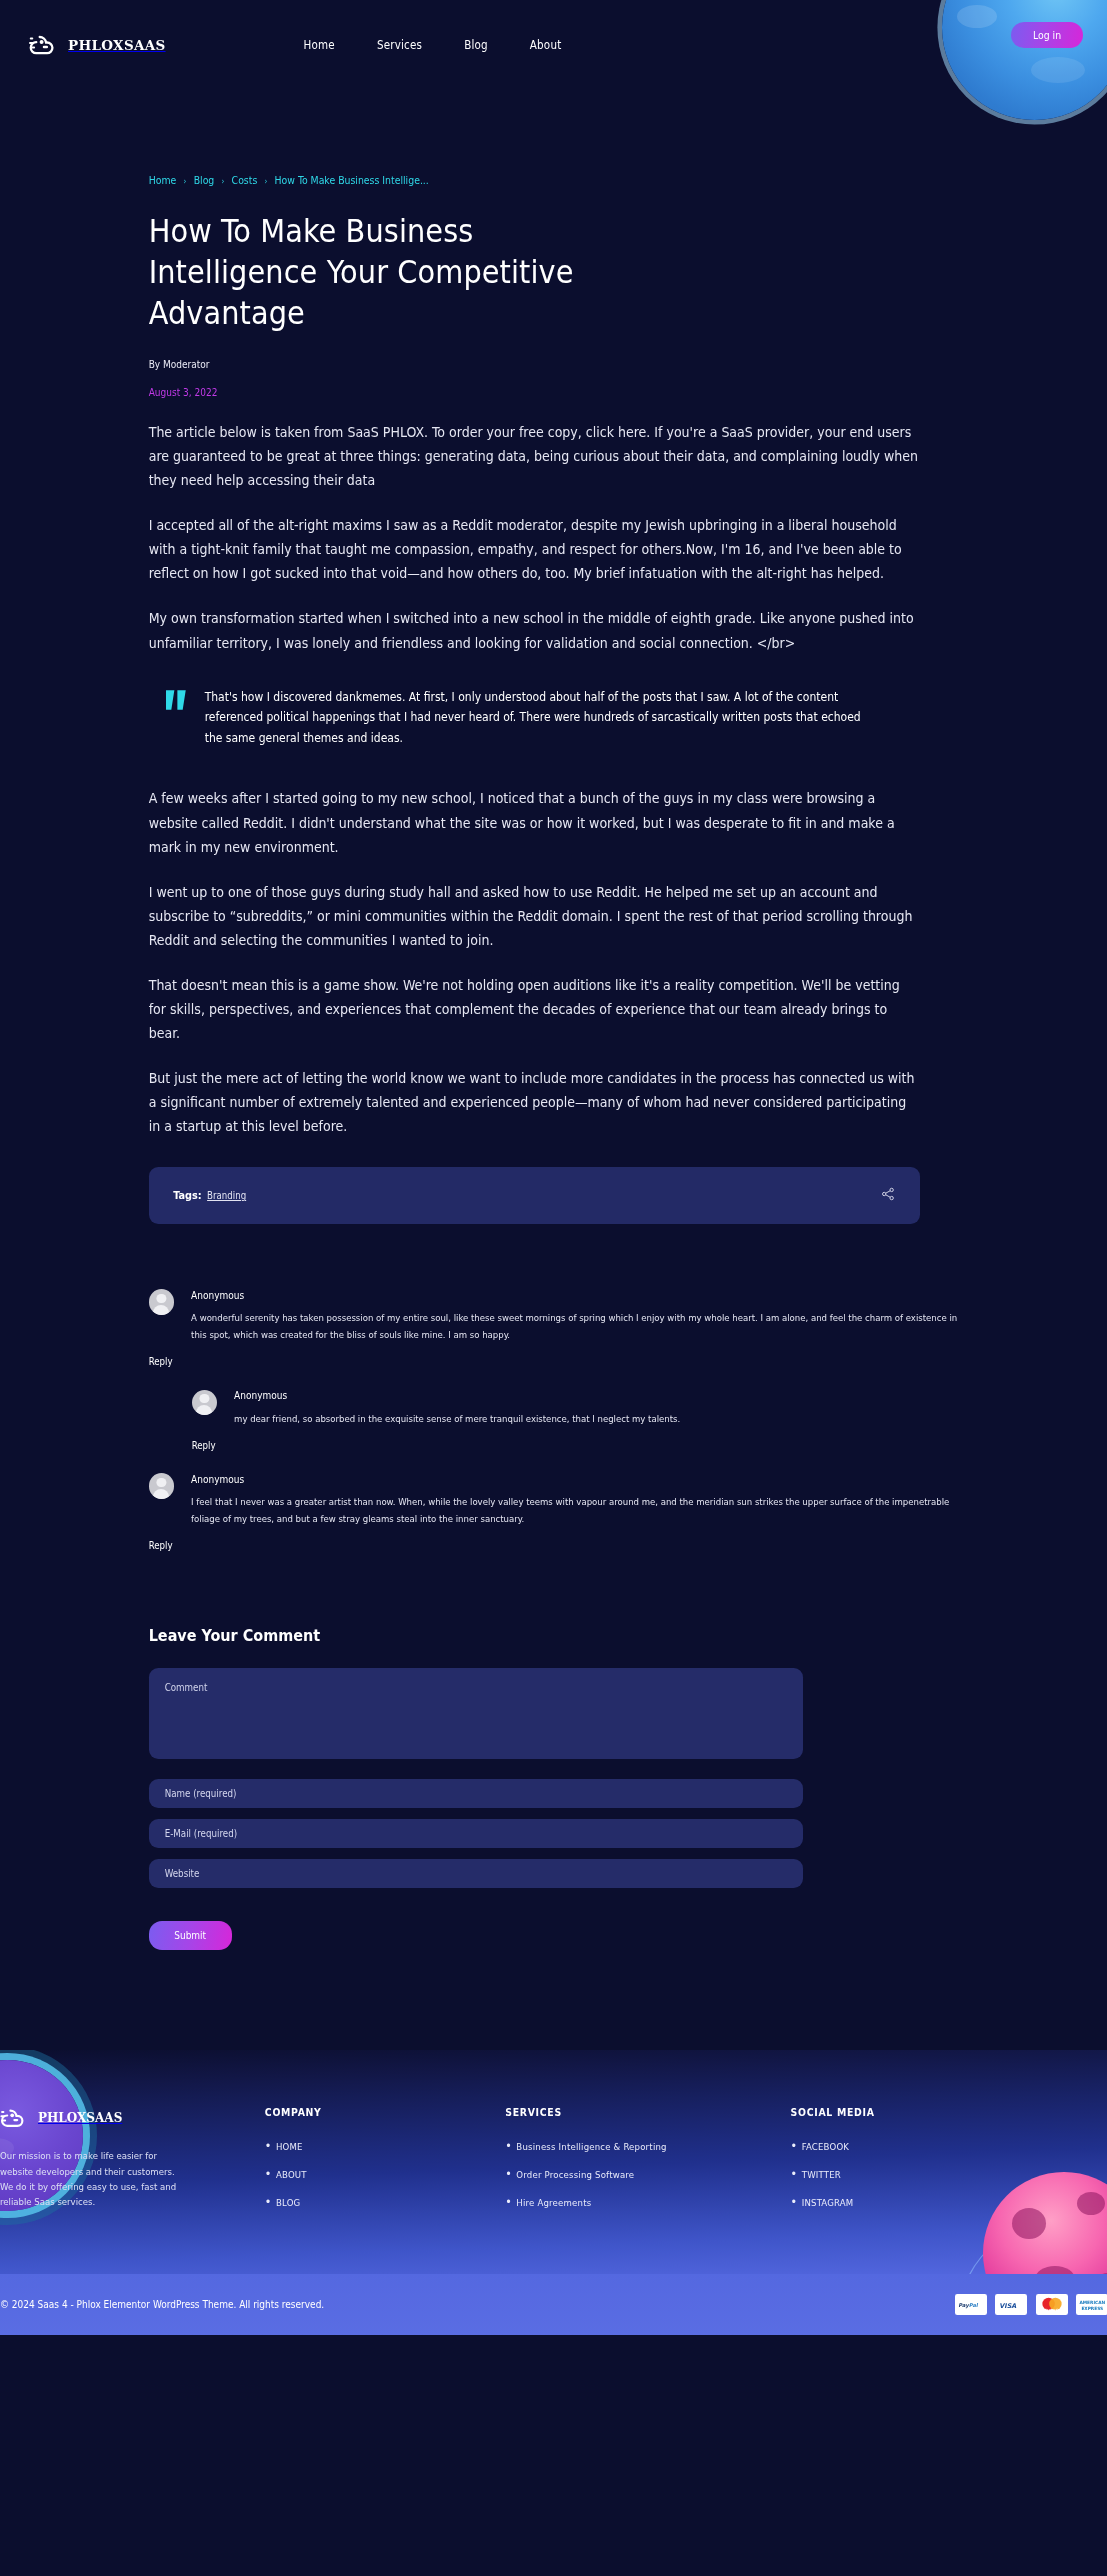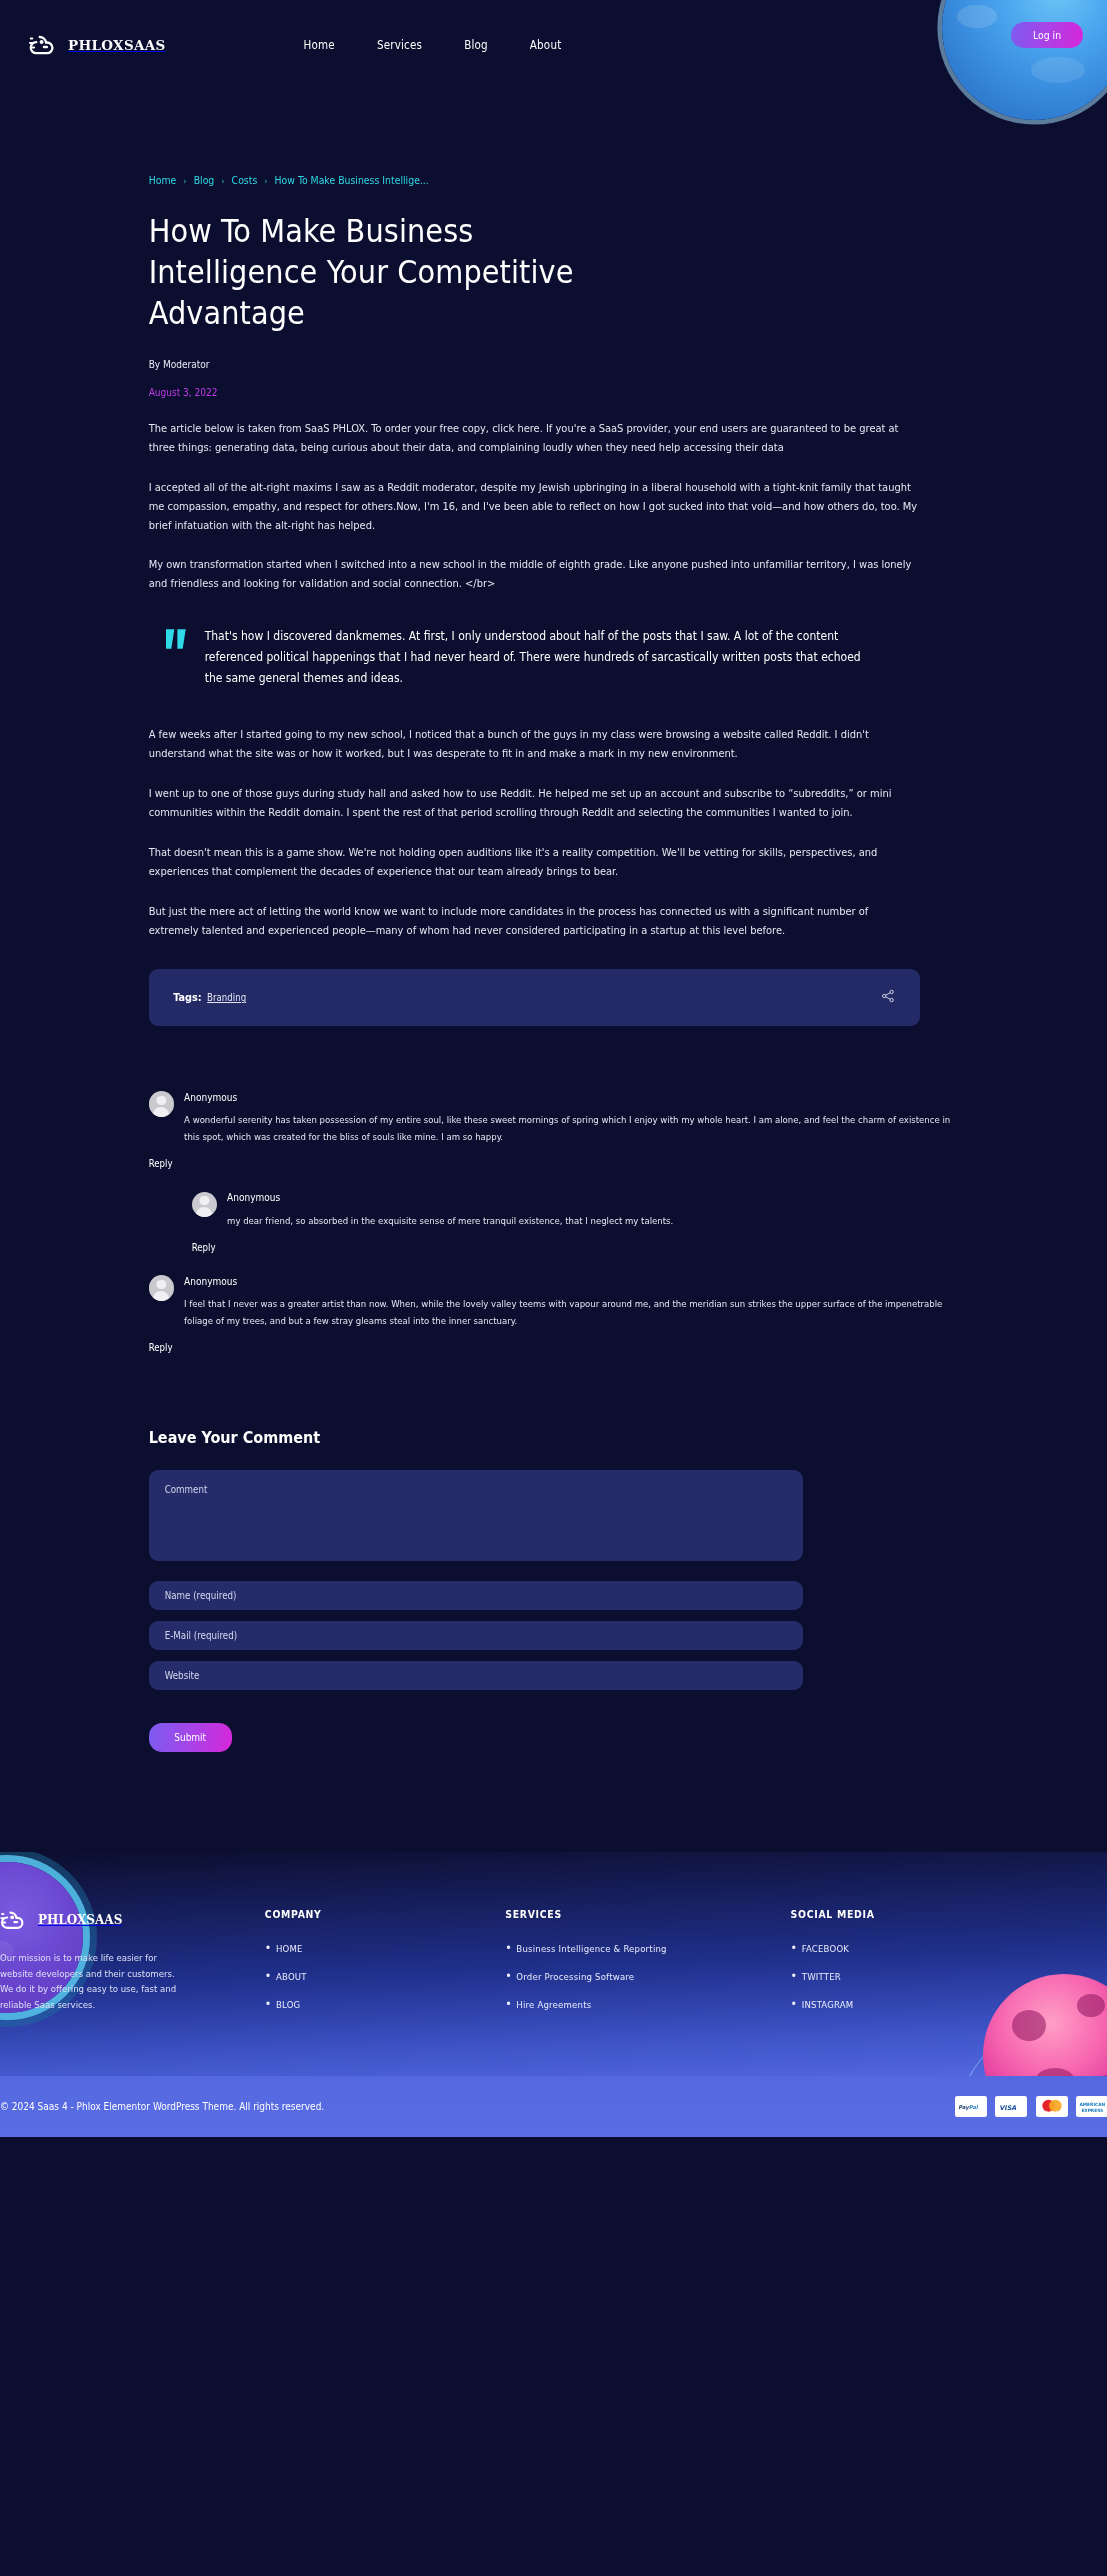--- a/index.html
+++ b/index.html
@@ -155,21 +155,21 @@
     color: #eaeaf5;
   }
   .post-date {
     margin-top: 17px;
     font-size: 10px;
     color: #c23ae8;
   }
 
   .post-body { margin-top: 21.5px; }
   .post-body p {
-    font-size: 11px;
+    font-size: 14px;
     line-height: 1.72;
     color: #e6e7f3;
     margin-bottom: 21px;
     max-width: 771px;
   }
 
   blockquote.pullquote {
     display: flex;
     gap: 17px;
     margin: 32px 0 38px 17px;
@@ -204,21 +204,21 @@
   .tags-value {
     font-size: 9.6px;
     color: #e3e4f2;
     margin-left: 5.4px;
   }
   .share-icon-wrap { margin-left: auto; }
 
   
   .comments { margin-top: 65px; }
   .comment { margin-bottom: 6.2px; }
-  .comment-row { display: flex; gap: 10px; }
+  .comment-row { display: flex; gap: 17px; }
   .avatar {
     flex: 0 0 auto;
     width: 25.4px; height: 25.4px;
     border-radius: 50%;
     background: #c9c9cf;
     overflow: hidden;
     position: relative;
   }
   .avatar::before {
     content:"";

